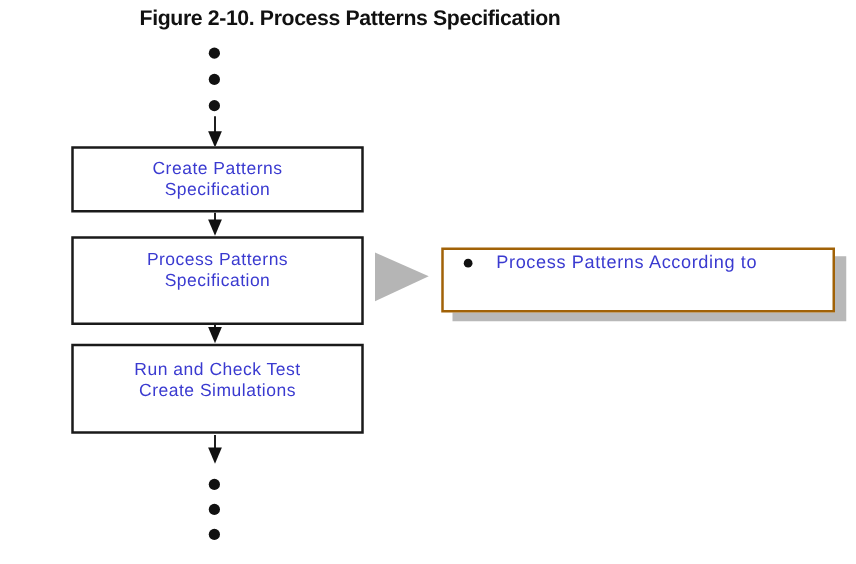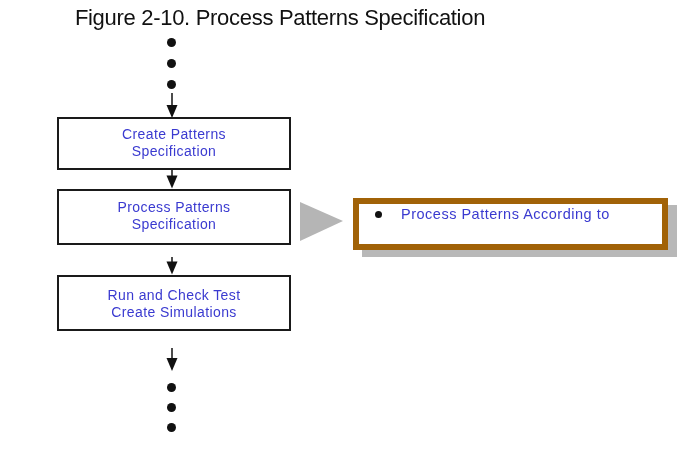--- a/index.html
+++ b/index.html
@@ -7,22 +7,22 @@
     position:relative;
     width:685px;height:451px;
     background:#ffffff;
     font-family:"Liberation Sans", sans-serif;
     overflow:hidden;
   }
   .fig-title{
     position:absolute;
     top:5px;left:0;width:560px;
     text-align:center;
-    font-size:22px;
-    font-weight:normal;
+    font-size:17px;
+    font-weight:bold;
     letter-spacing:-0.3px;
     color:#111111;
   }
   .dot{
     position:absolute;
     width:9px;height:9px;
     border-radius:50%;
     background:#111111;
   }
   .flow-box{
@@ -33,34 +33,34 @@
     border:2px solid #1a1a1a;
     background:#ffffff;
     text-align:center;
     color:#3a3ad0;
     font-size:14px;
     letter-spacing:0.4px;
     line-height:17px;
   }
   .flow-box .line{white-space:nowrap;}
   .box-1{top:117px;height:53px;padding-top:7px;}
-  .box-2{top:189px;height:56px;padding-top:8px;}
-  .box-3{top:275px;height:56px;padding-top:10px;}
+  .box-2{top:189px;height:71px;padding-top:8px;}
+  .box-3{top:275px;height:72px;padding-top:10px;}
   .svg-overlay{
     position:absolute;
     left:0;top:0;
     width:685px;height:451px;
     pointer-events:none;
   }
   .callout{
     position:absolute;
     left:353px;top:198px;
     width:315px;height:52px;
     box-sizing:border-box;
-    border:6px solid #a16207;
+    border:2px solid #a16207;
     background:#ffffff;
     box-shadow:9px 7px 0 #b8b8b8;
   }
   .callout-bullet{
     position:absolute;
     left:16px;top:7px;
     width:7px;height:7px;
     border-radius:50%;
     background:#111111;
   }

